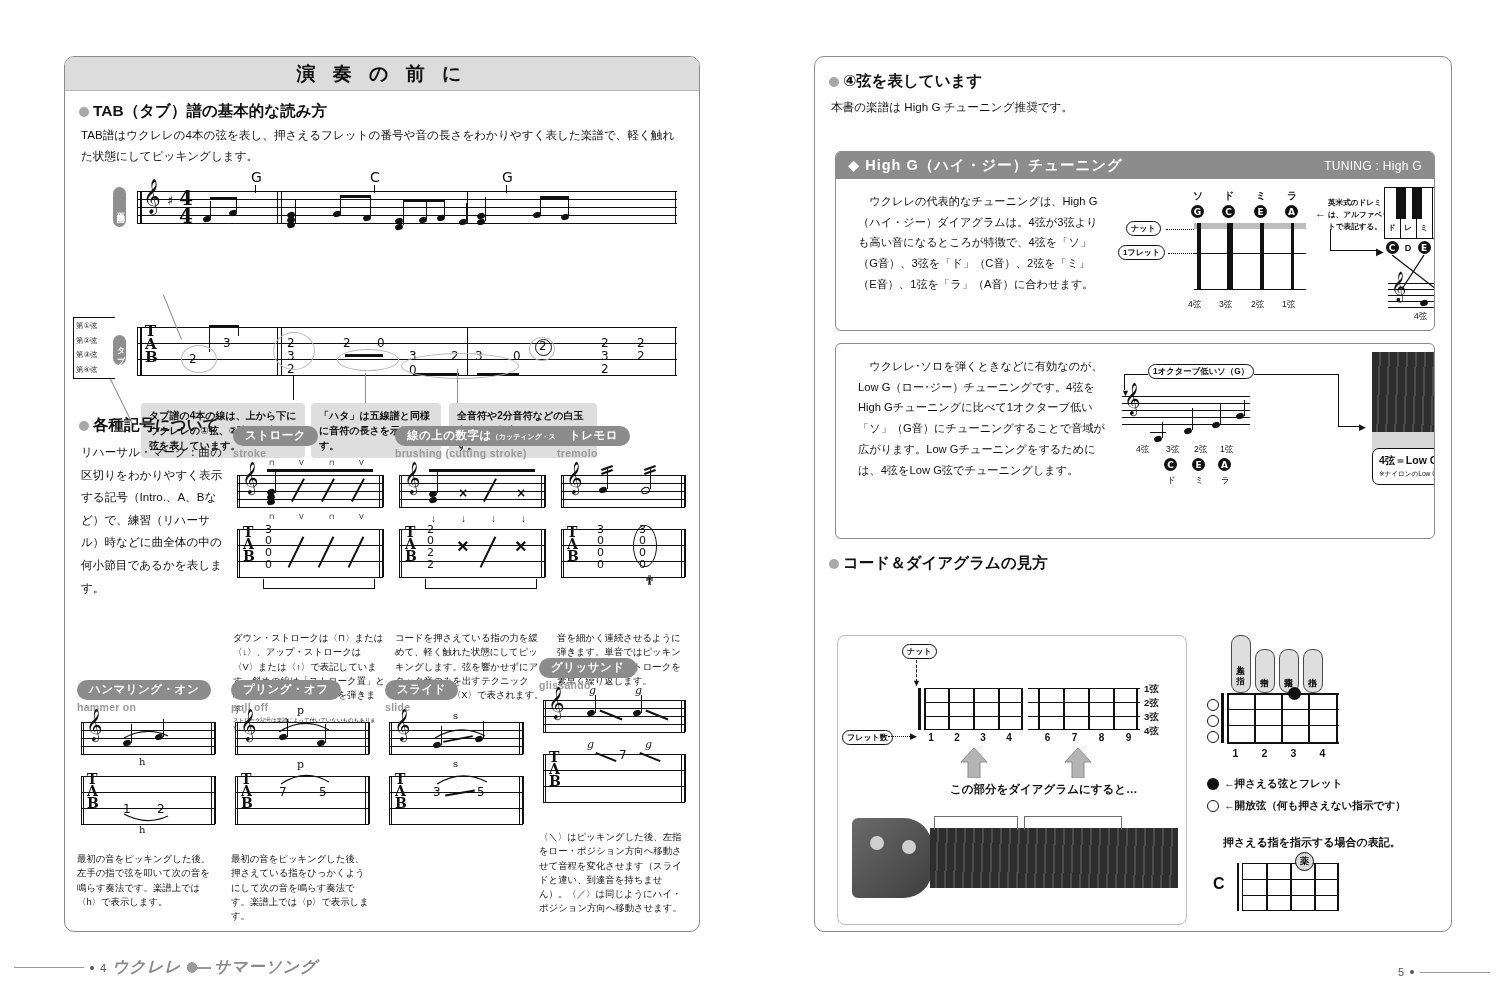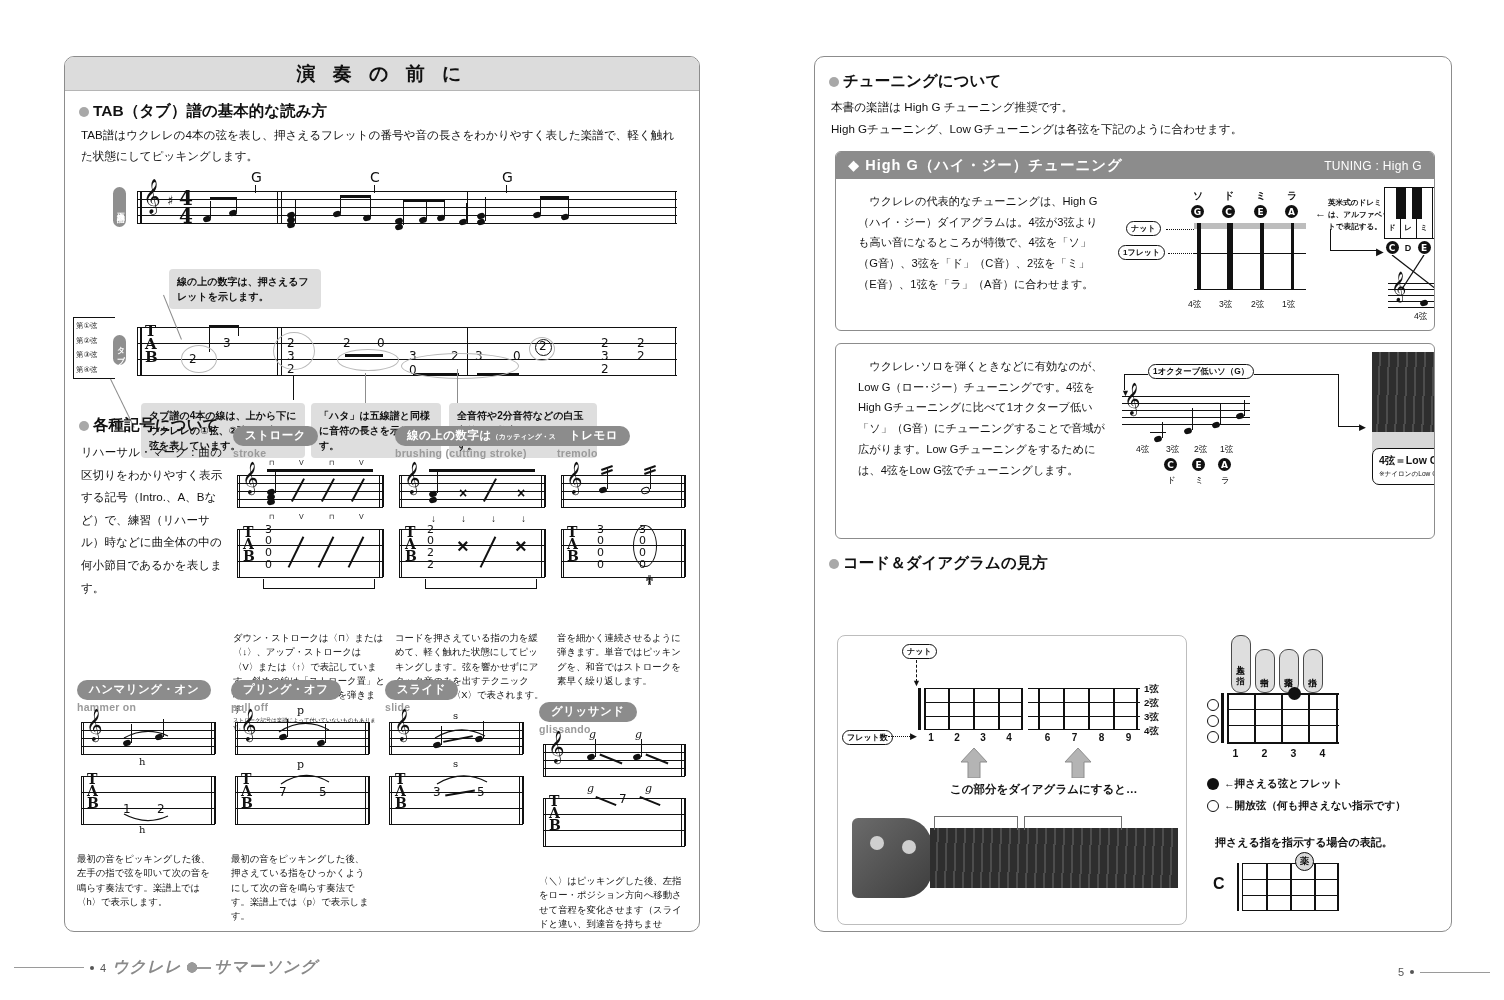--- a/index.html
+++ b/index.html
@@ -347,21 +347,20 @@
         <div class="abs" style="left:208px; top:165px; width:42px; height:38px; border:1px solid #b9b9b9; border-radius:50%;"></div>
         <div class="abs" style="left:272px; top:182px; width:62px; height:22px; border:1px solid #b9b9b9; border-radius:50%;"></div>
         <div class="abs" style="left:336px; top:186px; width:118px; height:26px; border:1px solid #b9b9b9; border-radius:50%;"></div>
         <div class="abs" style="left:464px; top:170px; width:26px; height:24px; border:1px solid #b9b9b9; border-radius:50%;"></div>
 
         <div class="abs" style="left:98px; top:128px; width:1px; height:48px; background:#8d8d8d; transform:rotate(-22deg); transform-origin:top;"></div>
         <div class="abs" style="left:45px; top:212px; width:1px; height:54px; background:#8d8d8d; transform:rotate(-26deg); transform-origin:top;"></div>
         <div class="abs" style="left:300px; top:206px; width:1px; height:32px; background:#8d8d8d;"></div>
         <div class="abs" style="left:392px; top:202px; width:1px; height:36px; background:#8d8d8d;"></div>
 
-        <div class="callout" style="left:104px; top:102px; width:152px;">線の上の数字は、押さえるフレットを示します。</div>
         <div class="callout" style="left:76px; top:236px; width:164px;">タブ譜の4本の線は、上から下にウクレレの①弦、②弦、③弦、④弦を表しています。</div>
         <div class="callout" style="left:246px; top:236px; width:130px;">「ハタ」は五線譜と同様に音符の長さを示します。</div>
         <div class="callout" style="left:384px; top:236px; width:148px;">全音符や2分音符などの白玉音符は、数字を○で囲みます。</div>
       </div>
 
       <div class="abs h-bullet" style="left:14px; top:358px;">
         <span class="dot"></span>
         <span>各種記号について</span>
       </div>
       <div class="abs body-text" style="left:16px; top:384px; width:150px; line-height:1.95;">リハーサル・マーク：曲の区切りをわかりやすく表示する記号（Intro.、A、Bなど）で、練習（リハーサル）時などに曲全体の中の何小節目であるかを表します。</div>
@@ -654,21 +653,21 @@
             <div class="num" style="left:88px; top:9px; font-size:12px;">5</div>
             <div class="abs" style="left:56px; top:16px; width:30px; height:1.6px; background:#111; transform:rotate(-10deg);"></div>
             <svg class="abs" style="left:44px; top:-6px;" width="58" height="16">
               <path d="M4 14 Q 29 -1 54 12" stroke="#111" stroke-width="1.2" fill="none"></path>
             </svg>
             <div class="abs" style="left:64px; top:-18px; font-size:10px; font-family:'DejaVu Serif',serif;">s</div>
           </div>
         </div>
       </div>
 
-      <div class="tech" style="left:474px; top:644px; width:150px;">
+      <div class="tech" style="left:474px; top:600px; width:150px;">
         <span class="tech-tag">グリッサンド</span>
         <div class="tech-en">glissando</div>
         <div style="position:relative; height:130px; margin-top:3px;">
           <div class="abs" style="left:4px; top:6px; width:142px; height:32px;">
             <div class="ml" style="top:0; left:0; width:142px;"></div>
             <div class="ml" style="top:8px; left:0; width:142px;"></div>
             <div class="ml" style="top:16px; left:0; width:142px;"></div>
             <div class="ml" style="top:24px; left:0; width:142px;"></div>
             <div class="ml" style="top:32px; left:0; width:142px;"></div>
             <div class="mv" style="left:0; top:0; height:32px;"></div>
@@ -717,24 +716,23 @@
         <span>サマーソング</span>
       </span>
     </div>
   </div>
 
   <div class="page page-right">
     <div class="panel panel-right">
 
       <div class="abs h-bullet" style="left:14px; top:14px;">
         <span class="dot"></span>
-        <span>チューニングについて</span>
+        <span>④弦を表しています</span>
       </div>
       <div class="abs body-text" style="left:16px; top:40px; width:600px;">本書の楽譜は High G チューニング推奨です。</div>
-      <div class="abs body-text" style="left:16px; top:62px; width:600px;">High Gチューニング、Low Gチューニングは各弦を下記のように合わせます。</div>
 
       <div class="tune-box" style="left:20px; top:94px; width:600px; height:180px;">
         <div class="tune-hd">
           <span>◆ High G（ハイ・ジー）チューニング</span>
           <span class="right">TUNING : High G</span>
         </div>
         <div class="tune-body" style="height:153px;">
           <div class="abs tune-text" style="left:22px; top:12px; width:250px;">　ウクレレの代表的なチューニングは、High G（ハイ・ジー）ダイアグラムは。4弦が3弦よりも高い音になるところが特徴で、4弦を「ソ」（G音）、3弦を「ド」（C音）、2弦を「ミ」（E音）、1弦を「ラ」（A音）に合わせます。</div>
 
           <div class="tagbox" style="left:290px; top:42px;">ナット</div>
@@ -984,21 +982,21 @@
 
         <div class="abs legend-row" style="left:0; top:142px;">
           <span style="width:12px; height:12px; border-radius:50%; background:#111; display:inline-block;"></span>
           <span>←押さえる弦とフレット</span>
         </div>
         <div class="abs legend-row" style="left:0; top:164px;">
           <span style="width:12px; height:12px; border-radius:50%; border:1.6px solid #111; background:#fff; display:inline-block;"></span>
           <span>←開放弦（何も押さえない指示です）</span>
         </div>
 
-        <div class="abs" style="left:8px; top:200px; font-size:11px; font-weight:bold;">押さえる指を指示する場合の表記。</div>
+        <div class="abs" style="left:16px; top:200px; font-size:11px; font-weight:bold;">押さえる指を指示する場合の表記。</div>
 
         <div class="abs" style="left:6px; top:240px; font-size:16px; font-weight:bold;">C</div>
         <div class="cd" style="left:30px; top:228px; width:102px; height:48px;">
           <div class="nutbar" style="left:0; top:0; width:2.4px; height:48px;"></div>
           <div class="gline" style="left:5px; top:0;   width:97px; height:1.4px;"></div>
           <div class="gline" style="left:5px; top:16px; width:97px; height:1px;"></div>
           <div class="gline" style="left:5px; top:32px; width:97px; height:1px;"></div>
           <div class="gline" style="left:5px; top:47px; width:97px; height:1.4px;"></div>
           <div class="gline" style="left:5px;  top:0; width:1.4px; height:48px;"></div>
           <div class="gline" style="left:29px; top:0; width:1.6px; height:48px;"></div>

